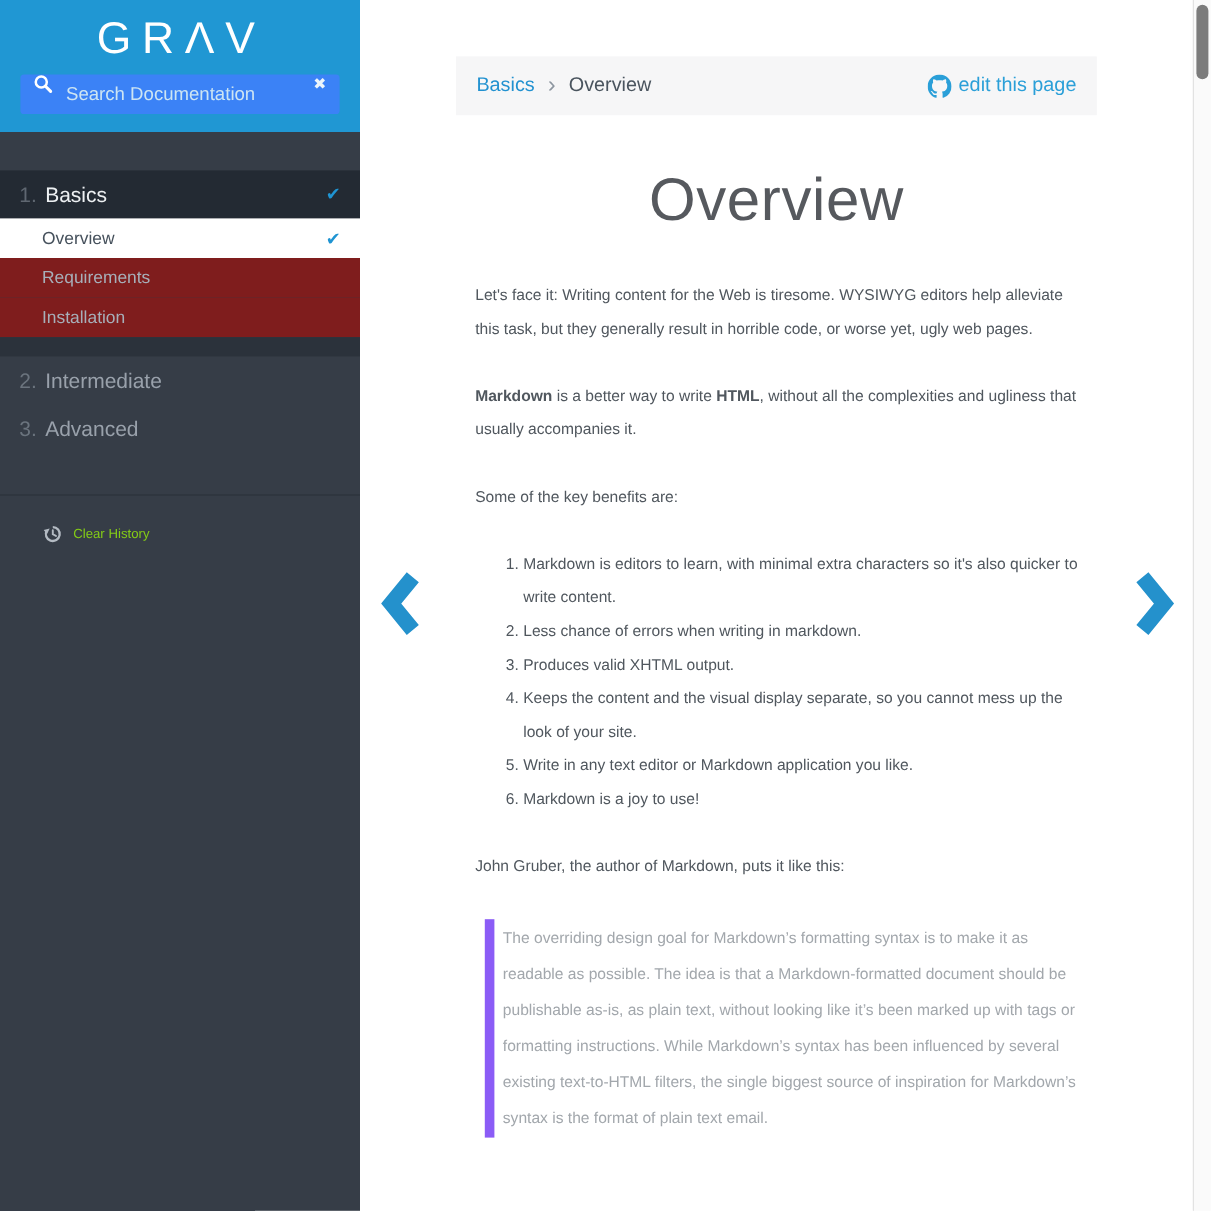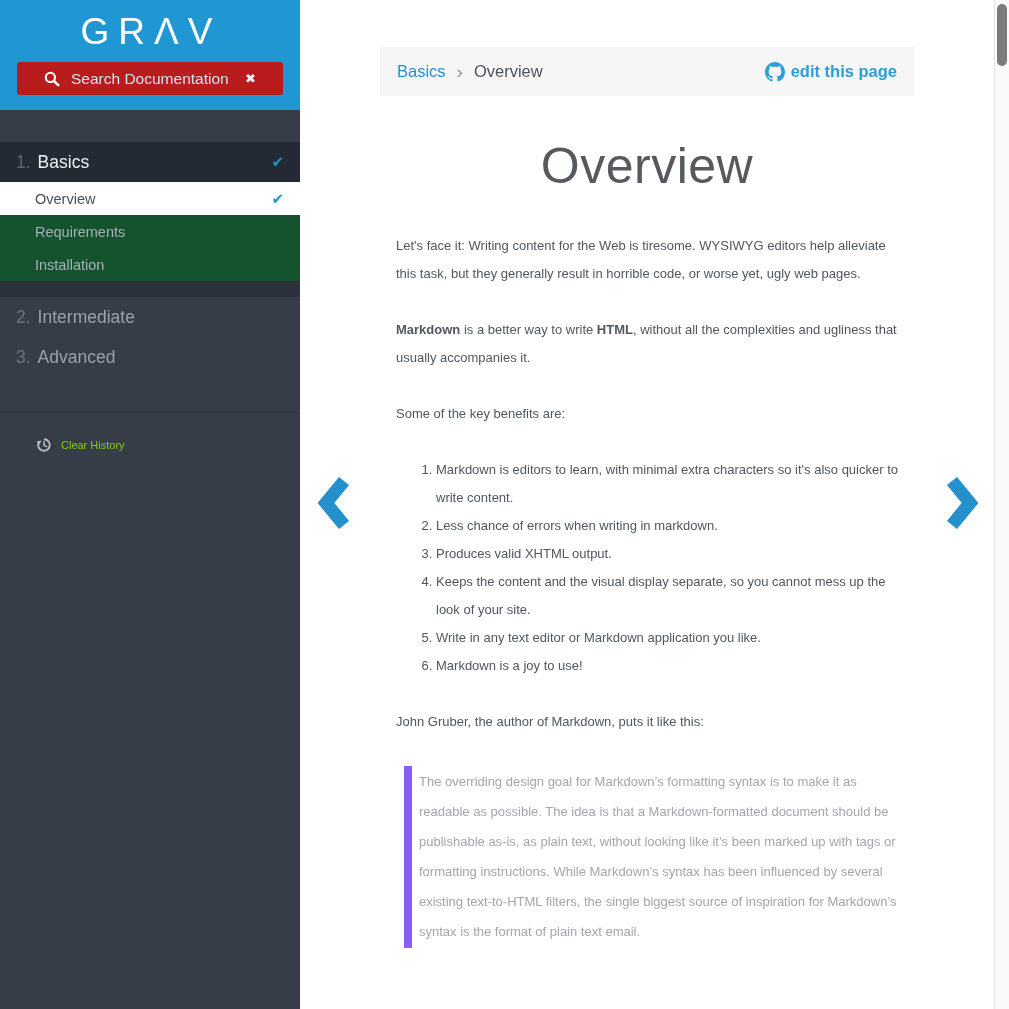--- a/index.html
+++ b/index.html
@@ -4,53 +4,53 @@
 <style>
   * { box-sizing: border-box; }
   html,body { margin:0; padding:0; width:1009px; height:1009px; overflow:hidden;
     font-family:"Liberation Sans","DejaVu Sans",sans-serif; background:#fff; }
 
   
   .sidebar { position:absolute; left:0; top:0; width:300px; height:1009px; background:#363d47; }
   .side-header { height:110px; background:#2097d3; }
   .logo { text-align:center; padding-top:11px; color:#fff; font-size:37px;
     letter-spacing:9px; padding-left:2px; font-weight:400; }
-  .search-box { margin:9px 17px 0; height:33px; background:#b91c1c; border-radius:3px;
-    display:flex; align-items:center; padding:0 27px; }
+  .search-box { margin:9px 17px 0; height:33px; background:#3b82f6; border-radius:3px;
+    display:flex; padding:0 11px; }
   .search-box input { flex:1; margin-left:9px; background:transparent; border:0; outline:0;
     color:#e4f2fa; font-size:15.5px; font-family:inherit; min-width:0; }
   .search-box input::placeholder { color:#cde5f3; opacity:1; }
   .clear-icon { color:#ecf5fb; font-size:13px; cursor:pointer; }
 
   .nav { margin-top:32px; }
   .chapter { height:40px; display:flex; align-items:center; padding:0 16px; font-size:17.5px; cursor:pointer; }
   .chapter.first { background:#232a33; }
   .chapter .num { color:#5f6771; margin-right:7px; }
   .chapter .lbl { color:#edf0f2; }
   .chapter.dim .num { color:#6b747e; }
   .chapter.dim .lbl { color:#99a1ab; }
   .check { margin-left:auto; color:#1f94d2; font-size:15px; }
   .sub { height:33px; display:flex; align-items:center; padding:0 16px 0 35px;
-    font-size:14.5px; background:#14532d; color:#a7afb9; cursor:pointer; }
+    font-size:14.5px; background:#7f1d1d; color:#a7afb9; cursor:pointer; }
   .sub.active { background:#ffffff; color:#46515c; }
   .sub-spacer { height:16px; background:#2b323b; }
   .divider { border-top:1px solid #2b323b; margin-top:35px; }
   .clear-history { display:flex; align-items:center; gap:9px; padding:24px 36px;
     color:#84cc16; font-size:11px; cursor:pointer; }
 
   
   .main { position:absolute; left:300px; top:0; width:694px; height:1009px; background:#fff; }
   .col { margin-left:80px; width:534px; padding-top:47px; }
   .breadcrumb { height:49px; background:#f6f6f7; display:flex; align-items:center;
     padding:0 17px; font-size:16.5px; }
   .bc-parent { color:#2191d0; text-decoration:none; cursor:pointer; }
   .bc-sep { color:#8d96a0; margin:0 11px; font-size:19px; line-height:1; }
   .bc-current { color:#4a545e; }
   .edit-link { margin-left:auto; color:#2a9fd8; display:flex; align-items:flex-start; gap:6px;
-    font-size:16.5px; text-decoration:none; cursor:pointer;font-weight:bold; }
+    font-size:16.5px; text-decoration:none; cursor:pointer; }
 
   h1.page-title { margin:40px 0 0; text-align:center; font-size:50px; font-weight:400;
     color:#56595e; letter-spacing:0.5px; line-height:60px; }
 
   .article { padding:0 16px; color:#50575e; font-size:13px; line-height:28px; }
   .article p { margin:28px 0 0; }
   .article p.lead { margin-top:36px; }
   .article ol { margin:28px 0 0; padding-left:40px; }
   .article li { line-height:28px; }
   .article blockquote { margin:30px 0 0 8px; border-left:8px solid #8b5cf6;

